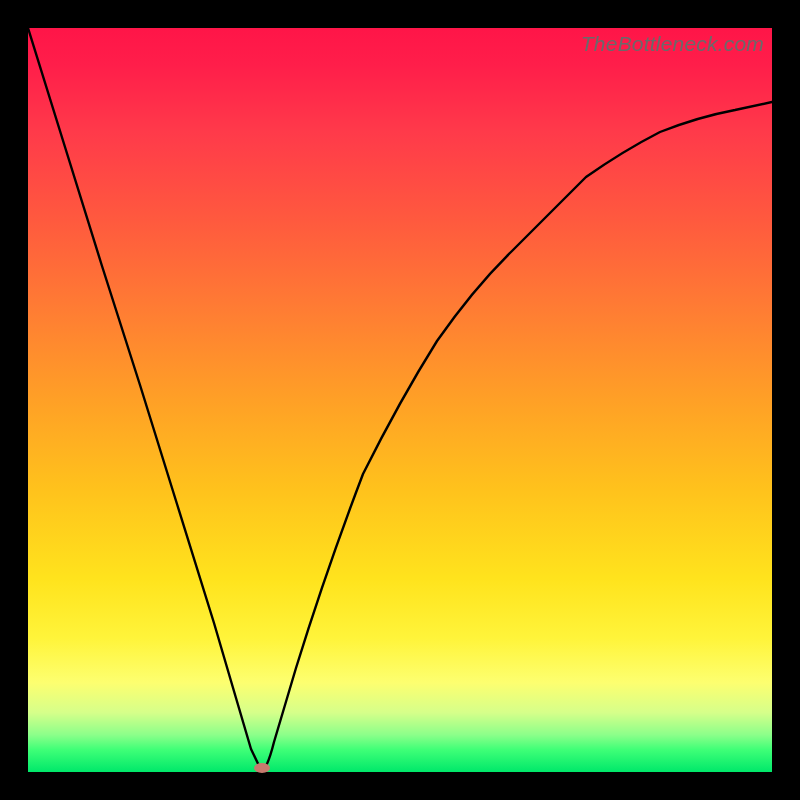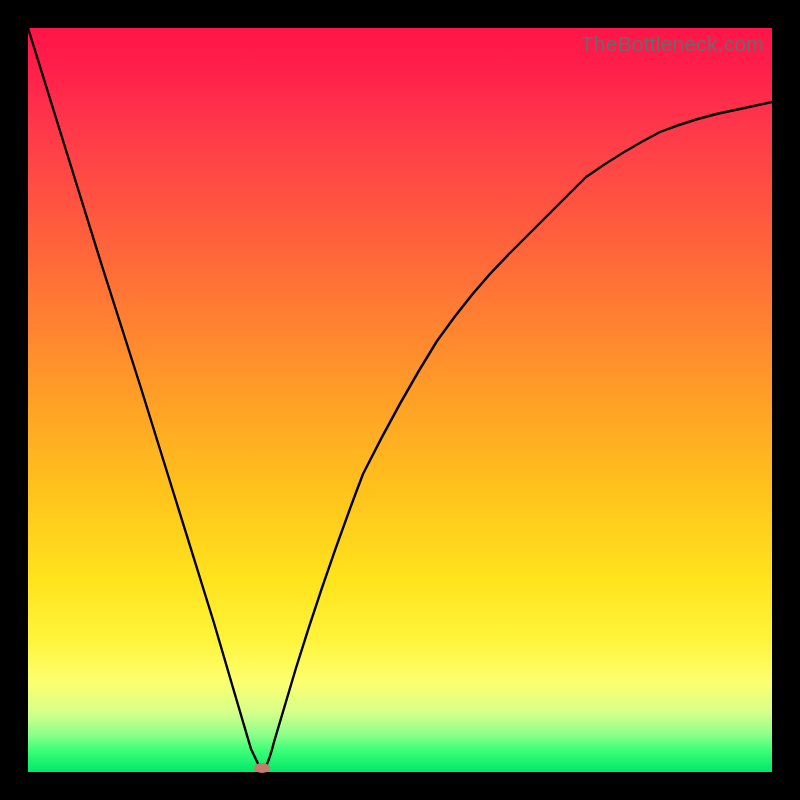--- a/index.html
+++ b/index.html
@@ -9,20 +9,21 @@
     height: 800px;
     background: #000;
     overflow: hidden;
     font-family: Arial, Helvetica, sans-serif;
   }
   .frame {
     position: relative;
     width: 800px;
     height: 588px;
     background: #000;
+    font-style: italic;
   }
   .plot {
     position: absolute;
     left: 28px;
     top: 28px;
     width: 744px;
     height: 744px;
     
     background: linear-gradient(
       to bottom,

